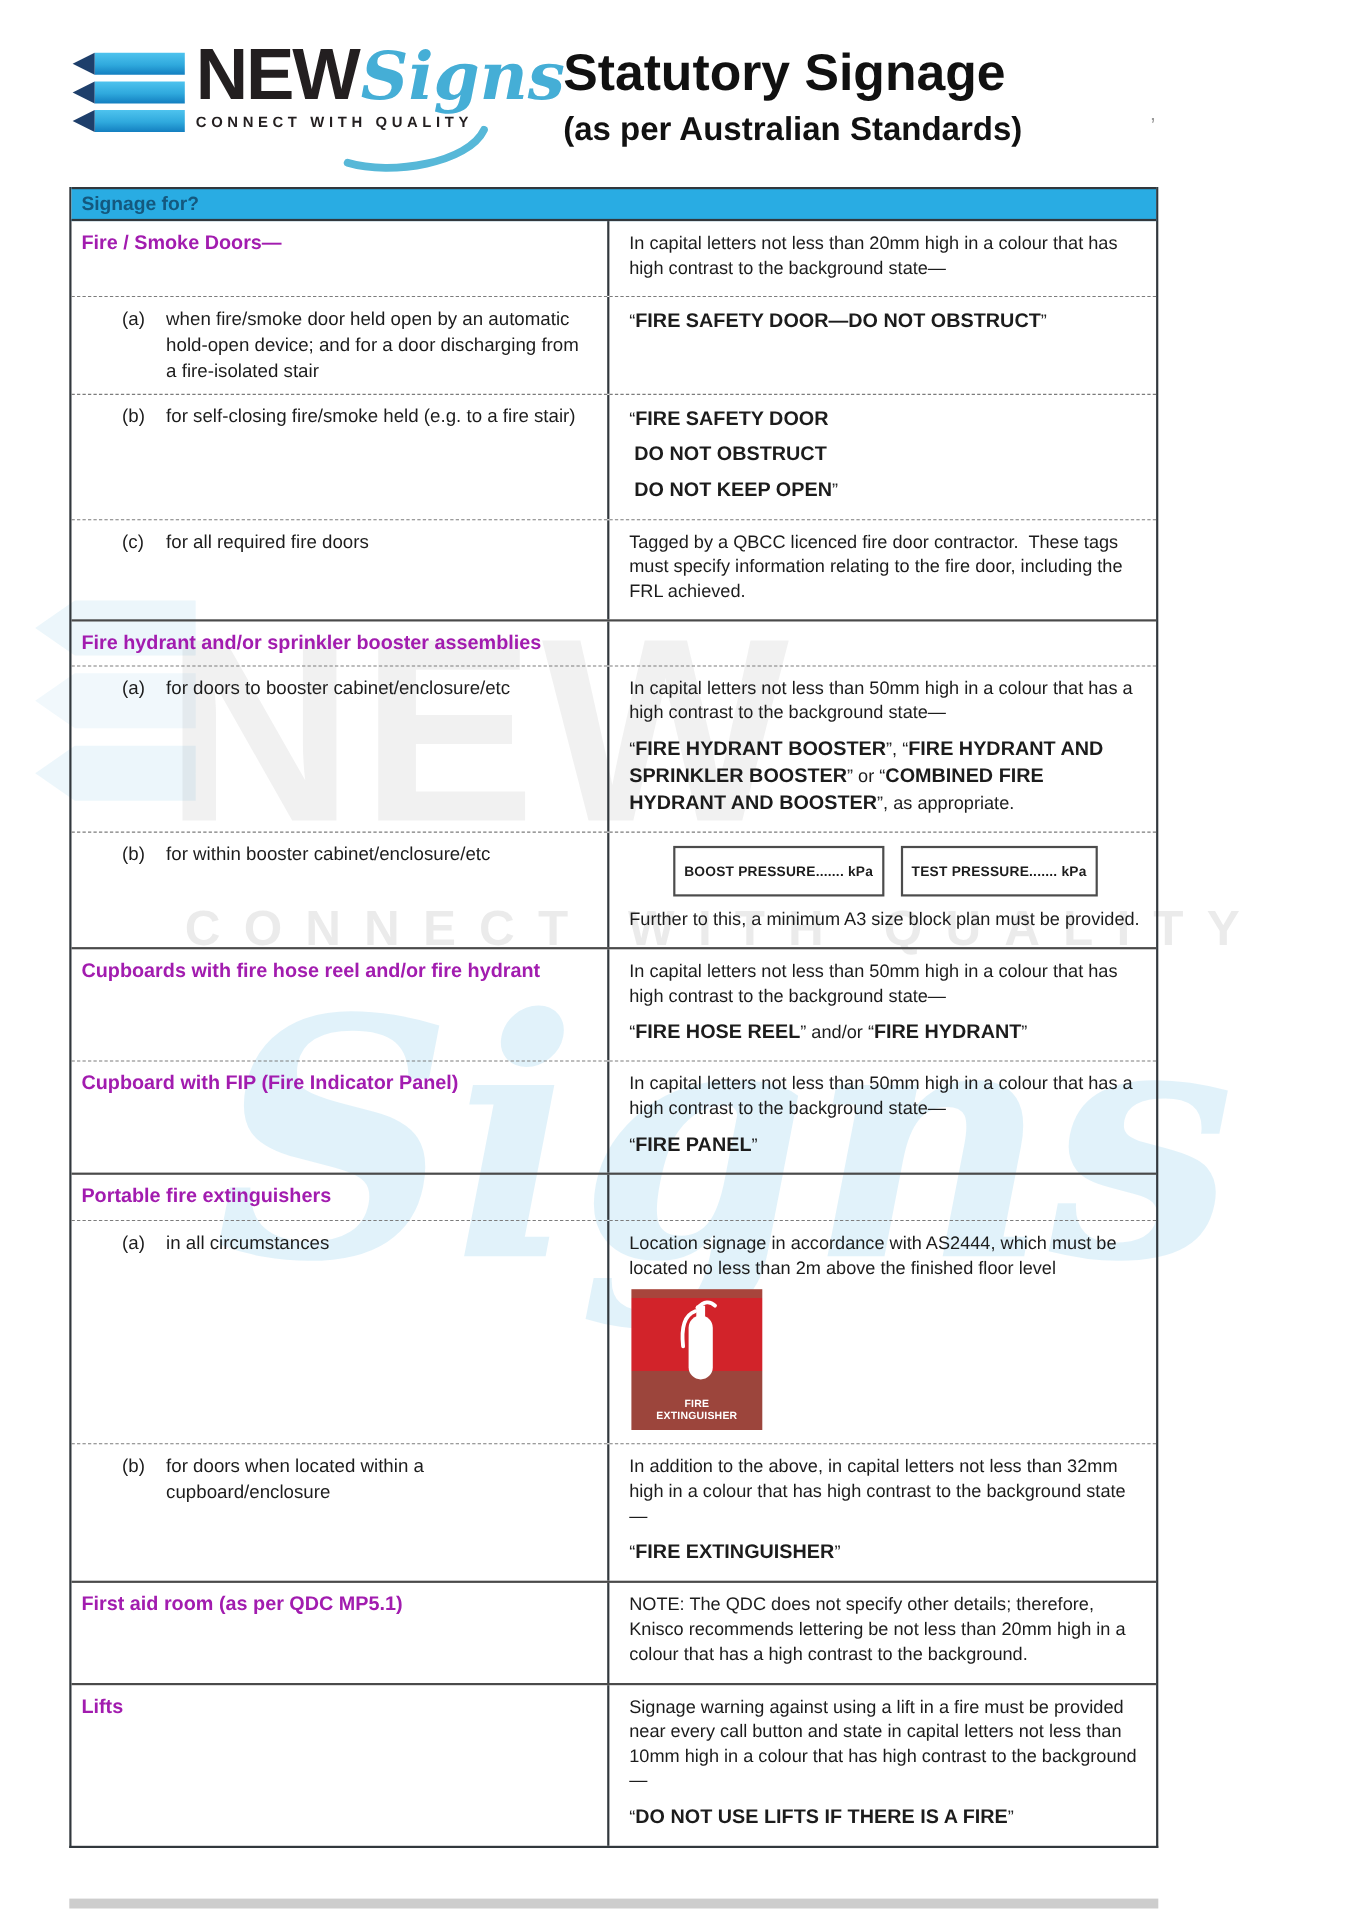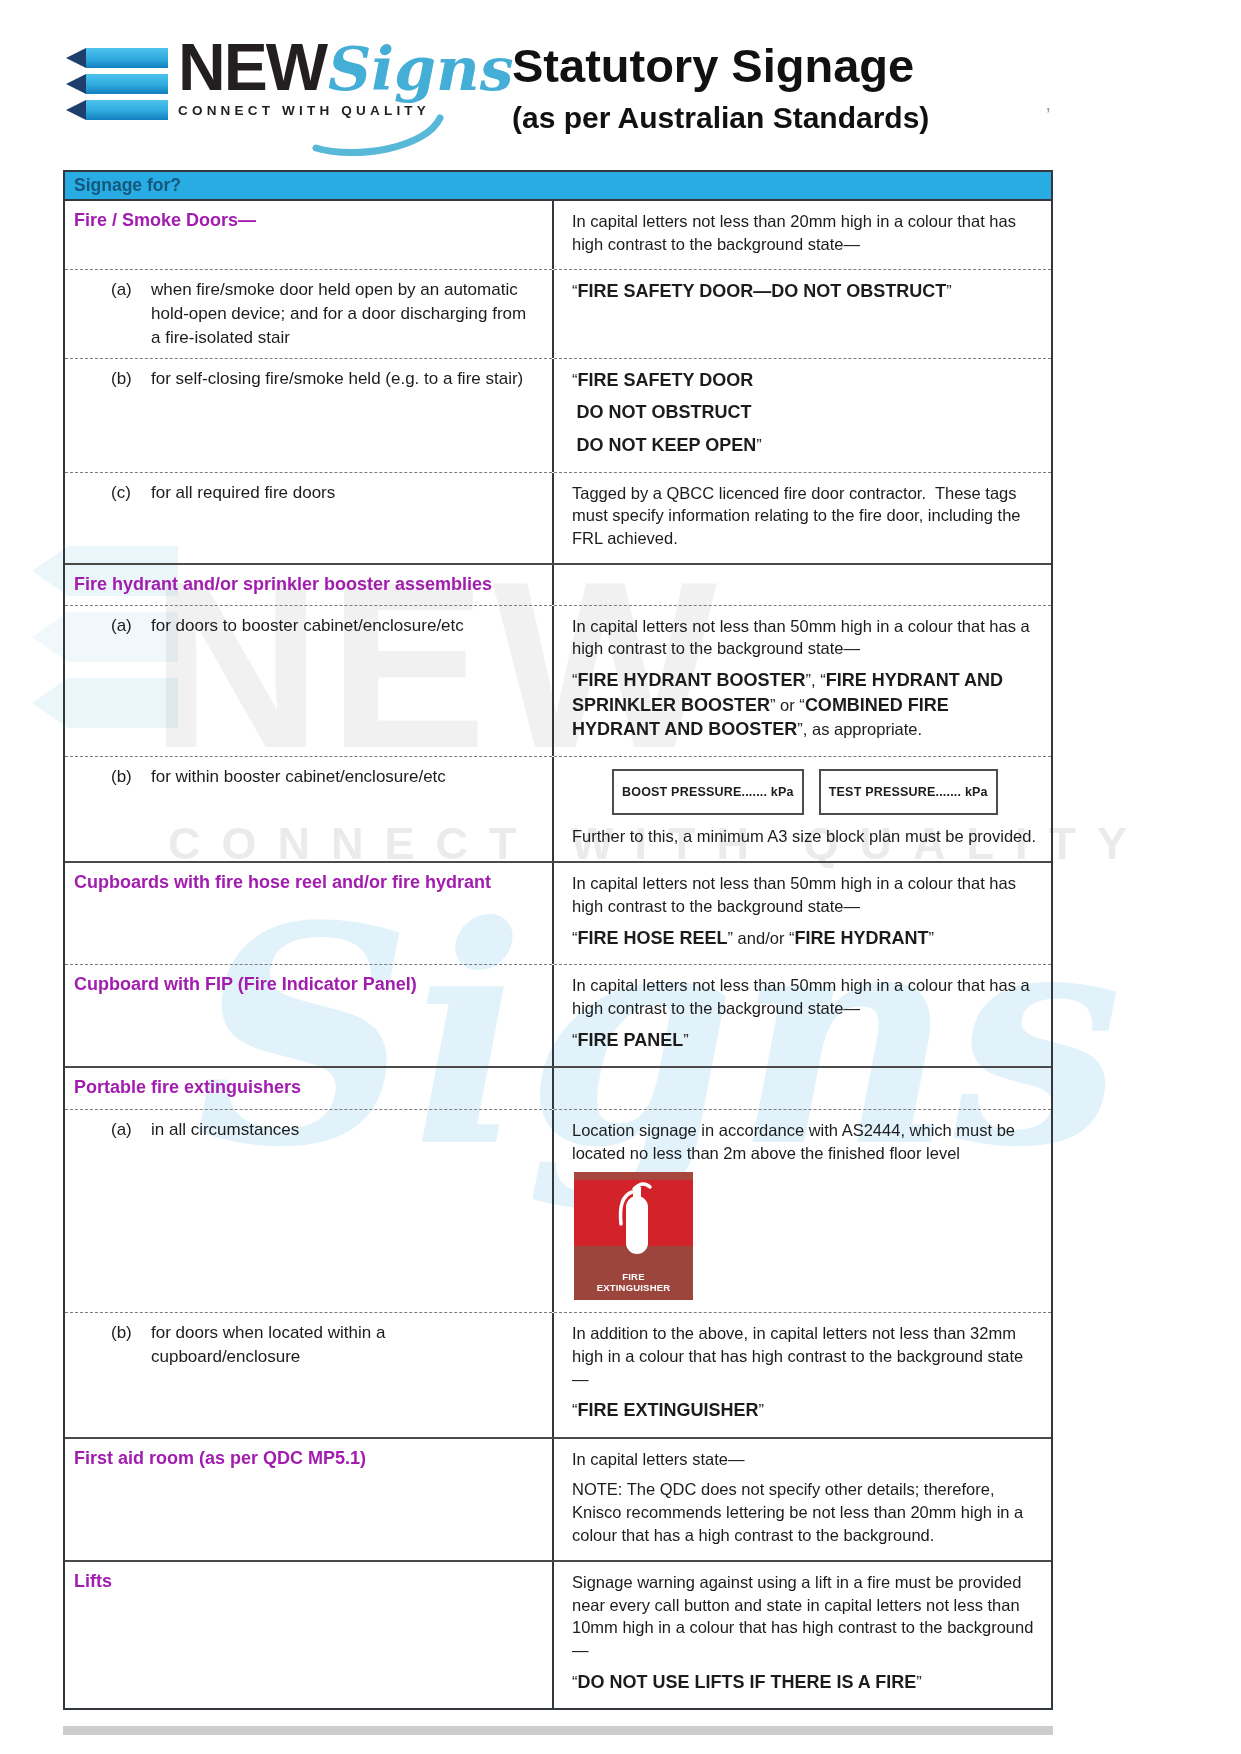--- a/index.html
+++ b/index.html
@@ -242,21 +242,20 @@
               <span class="sub-label">for doors when located within a cupboard/enclosure</span>
             </div>
             <div class="cell right">
               <p class="req-p"><span>In addition to the above, in capital letters not less than 32mm high in a colour that has high contrast to the background state—</span></p>
               <p class="req-p"><span>“</span><span class="b">FIRE EXTINGUISHER</span><span>”</span></p>
             </div>
           </div>
           <div class="row section div-solid">
             <div class="cell left"><span class="section-label">First aid room (as per QDC MP5.1)</span></div>
             <div class="cell right">
-              <p class="req-p"><span>In capital letters state—</span></p>
               <p class="req-p"><span>NOTE: The QDC does not specify other details; therefore, Knisco recommends lettering be not less than 20mm high in a colour that has a high contrast to the background.</span></p>
             </div>
           </div>
           <div class="row section">
             <div class="cell left"><span class="section-label">Lifts</span></div>
             <div class="cell right">
               <p class="req-p"><span>Signage warning against using a lift in a fire must be provided near every call button and state in capital letters not less than 10mm high in a colour that has high contrast to the background—</span></p>
               <p class="req-p"><span>“</span><span class="b">DO NOT USE LIFTS IF THERE IS A FIRE</span><span>”</span></p>
             </div>
           </div>

